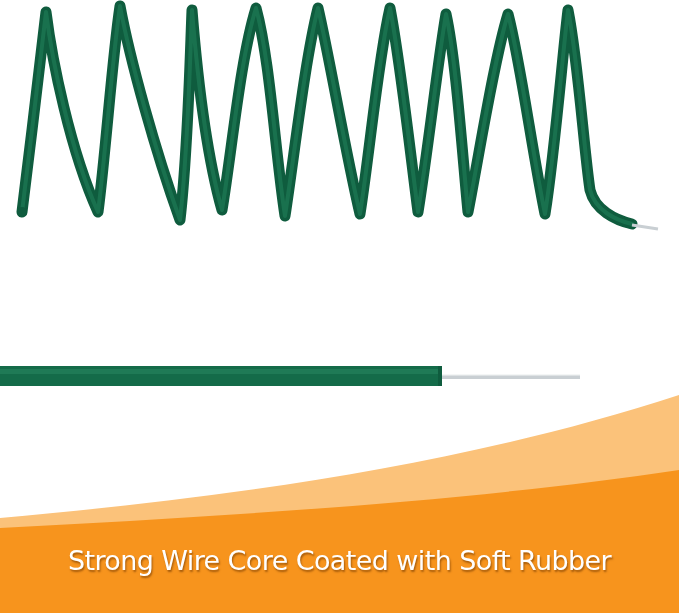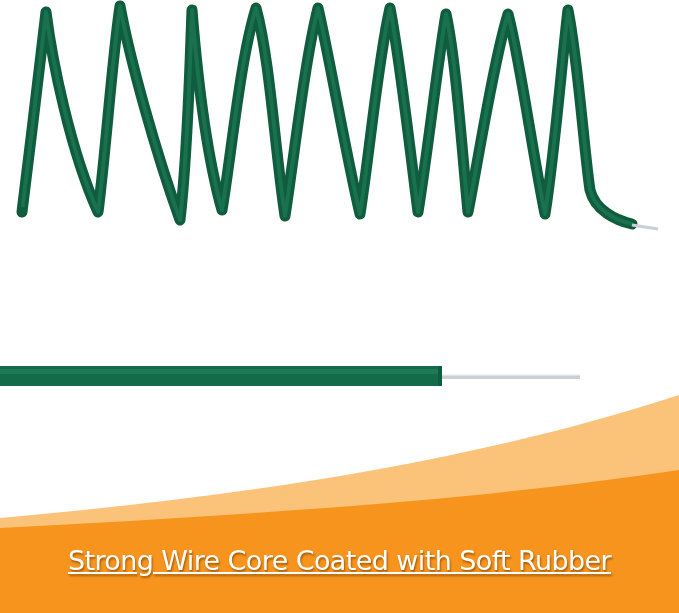--- a/index.html
+++ b/index.html
@@ -1,21 +1,21 @@
 <!DOCTYPE html>
 <html><head>
 <meta charset="utf-8">
 <style>
   html, body { margin: 0; padding: 0; background: #ffffff; }
   .canvas { position: relative; width: 679px; height: 613px; overflow: hidden; background: #ffffff; }
   svg.art { position: absolute; left: 0; top: 0; }
   .caption {
     position: absolute; left: 0; top: 545px; width: 679px; text-align: center;
     font-family: "DejaVu Sans", sans-serif; font-size: 27px; color: #ffffff;
-    letter-spacing: -0.6px; text-shadow: 1px 2px 2px rgba(120,60,0,0.65); text-decoration: underline;
+    letter-spacing: -0.6px; text-shadow: 1px 2px 2px rgba(120,60,0,0.65);
   }
 </style>
 </head>
 <body>
 
 <div class="canvas">
   <svg class="art" width="679" height="613" viewBox="0 0 679 613">
 
     <g>
       <path d="M22,212 C30,150 40,60 46,12 C52,60 70,150 98,212 C106,150 112,60 120,6 C130,60 155,150 180,220 C188,150 190,60 192,10 C196,60 205,150 222,210 C232,150 240,60 256,8 C270,60 275,150 285,216 C295,150 305,60 318,8 C330,60 345,150 360,214 C370,150 378,60 390,8 C400,60 410,150 418,212 C428,150 438,60 446,14 C456,60 462,150 468,212 C480,150 494,60 508,14 C520,60 532,150 545,214 C555,150 562,60 568,10 C578,60 584,150 590,190 C595,210 615,220 632,224" fill="none" stroke="#0f5c3e" stroke-width="11" stroke-linecap="round" stroke-linejoin="round"></path>

